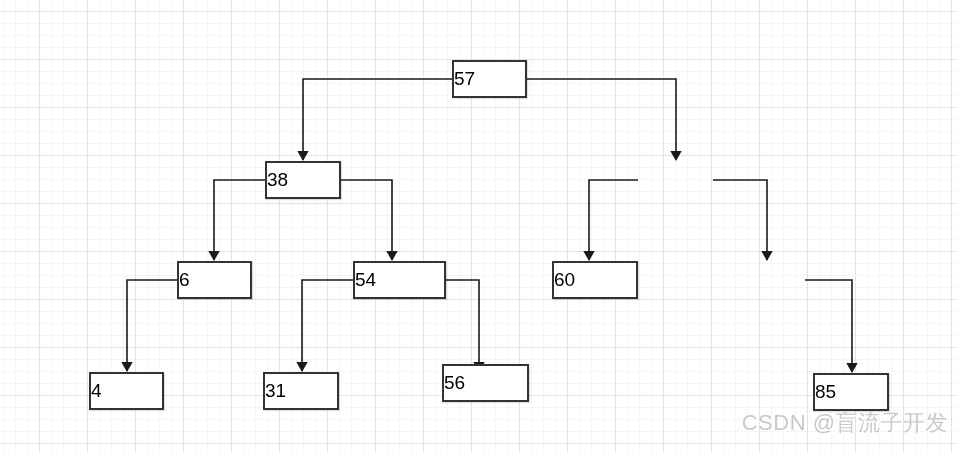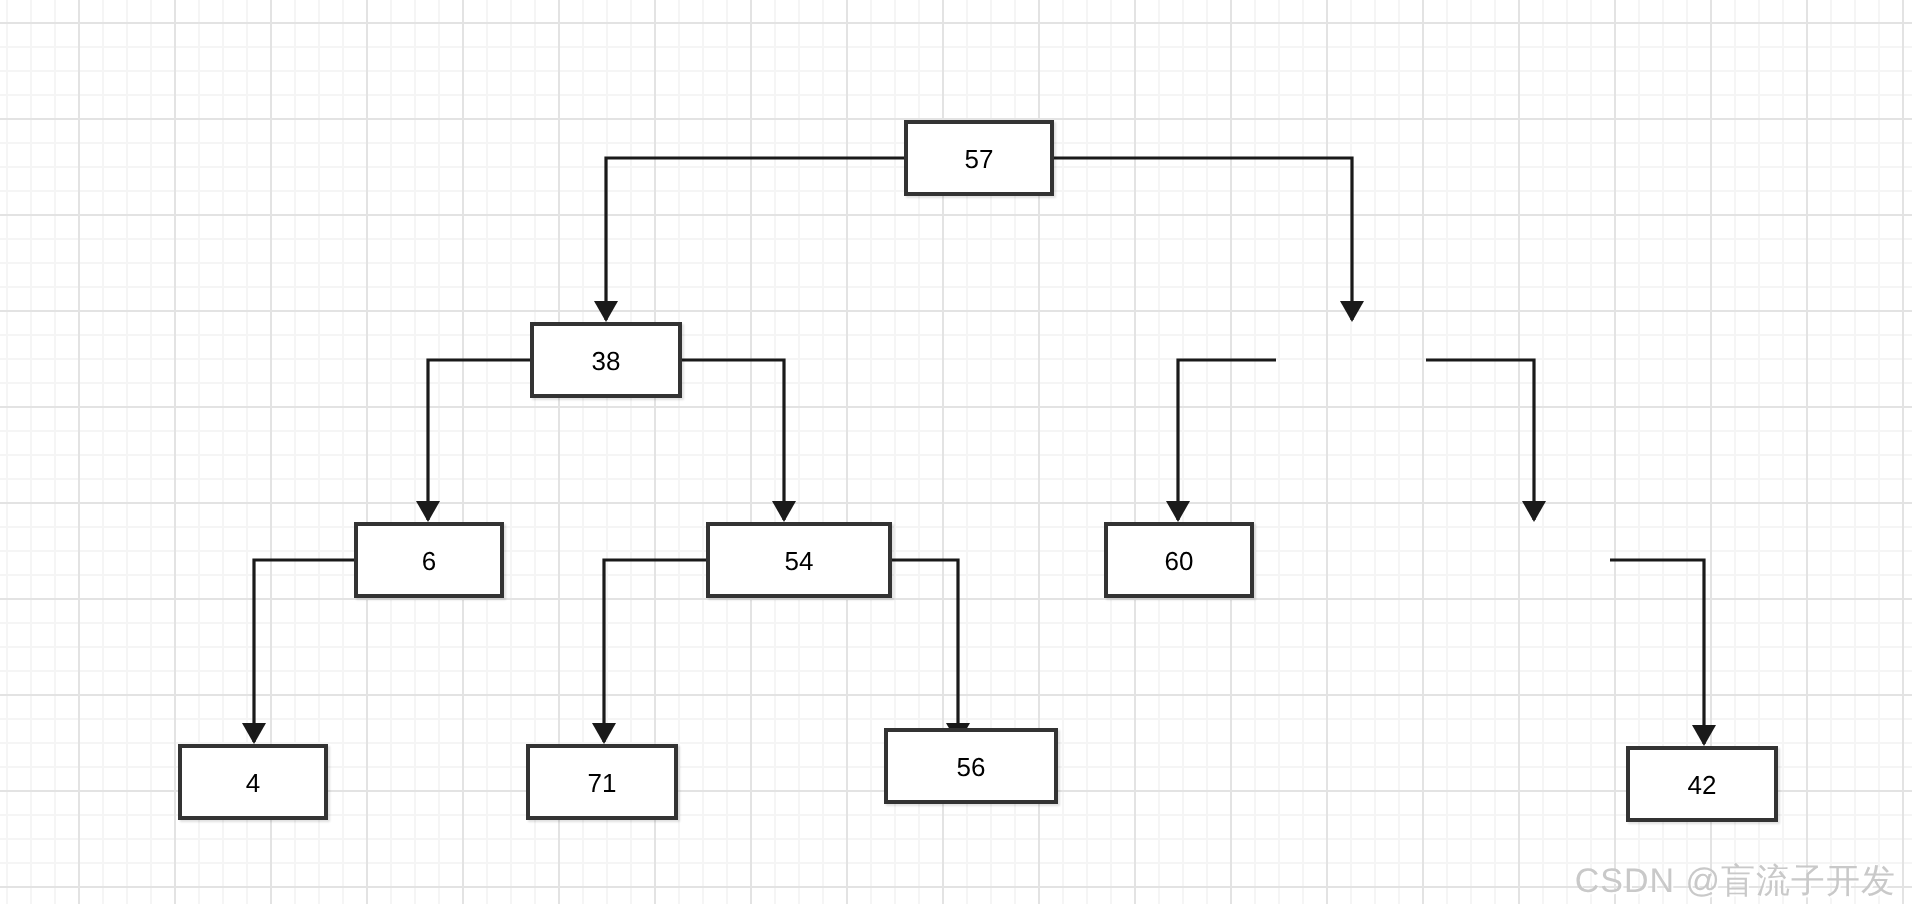--- a/index.html
+++ b/index.html
@@ -13,27 +13,27 @@
       linear-gradient(to right, #f5f5f5 1px, transparent 1px),
       linear-gradient(to bottom, #f5f5f5 1px, transparent 1px);
     background-size:48px 48px, 48px 48px, 12px 12px, 12px 12px;
     background-position:39px 0, 0 11px, 3px 0, 0 11px;
   }
   svg.edges{position:absolute;left:0;top:0;width:956px;height:452px;}
   svg.edges path.edge{stroke:#1a1a1a;stroke-width:1.6;fill:none;}
   .node{
     position:absolute;box-sizing:border-box;
     background:#ffffff;border:2px solid #333333;
-    display:flex;align-items:center;justify-content:center;
-    font-size:13px;color:#000000;
+    display:flex;align-items:center;
+    font-size:19px;color:#000000;
     box-shadow:1px 1px 1px rgba(0,0,0,0.12);
   }
   .watermark{
-    position:absolute;right:8px;bottom:0;
-    font-size:17px;color:#c9c9c9;letter-spacing:0.5px;
+    position:absolute;right:8px;bottom:14px;
+    font-size:22px;color:#c9c9c9;letter-spacing:0.5px;
     text-shadow:1px 1px 0 rgba(255,255,255,0.9);
     white-space:nowrap;
   }
 </style>
 </head>
 <body>
 
 <div class="canvas">
 
   <svg class="edges" viewBox="0 0 956 452">
@@ -59,31 +59,31 @@
     </div>
   <div class="node" style="left:265px;top:161px;width:76px;height:38px">
       <span>38</span>
     </div>
   <div class="node" style="left:177px;top:261px;width:75px;height:38px">
       <span>6</span>
     </div>
   <div class="node" style="left:353px;top:261px;width:93px;height:38px">
       <span>54</span>
     </div>
-  <div class="node" style="left:552px;top:261px;width:75px;height:38px">
+  <div class="node" style="left:552px;top:261px;width:86px;height:38px">
       <span>60</span>
     </div>
   <div class="node" style="left:89px;top:372px;width:75px;height:38px">
       <span>4</span>
     </div>
   <div class="node" style="left:263px;top:372px;width:76px;height:38px">
-      <span>71</span>
+      <span>31</span>
     </div>
   <div class="node" style="left:442px;top:364px;width:87px;height:38px">
       <span>56</span>
     </div>
   <div class="node" style="left:813px;top:373px;width:76px;height:38px">
-      <span>42</span>
+      <span>85</span>
     </div>
 
   <div class="watermark">CSDN @盲流子开发</div>
 
 </div>
 
 </body></html>

